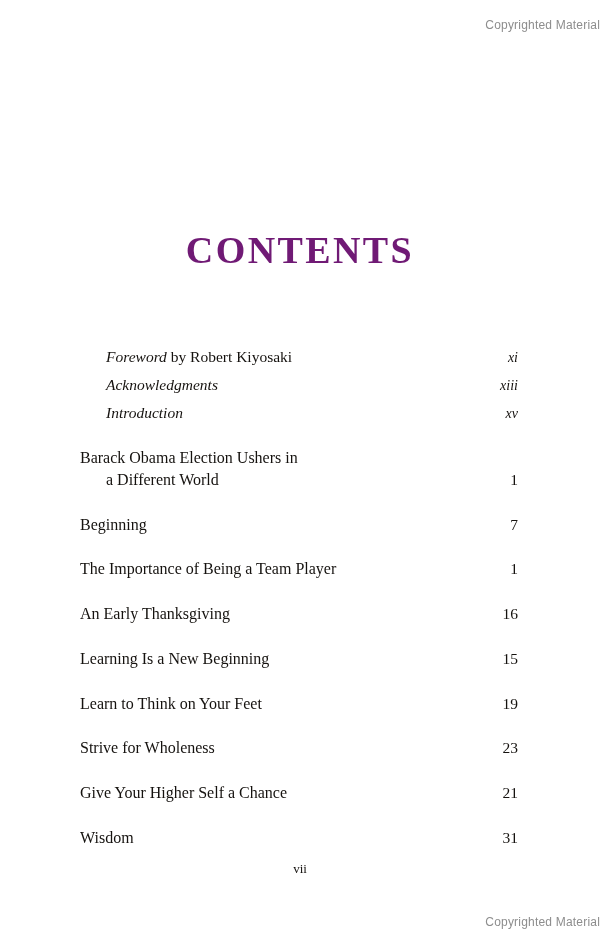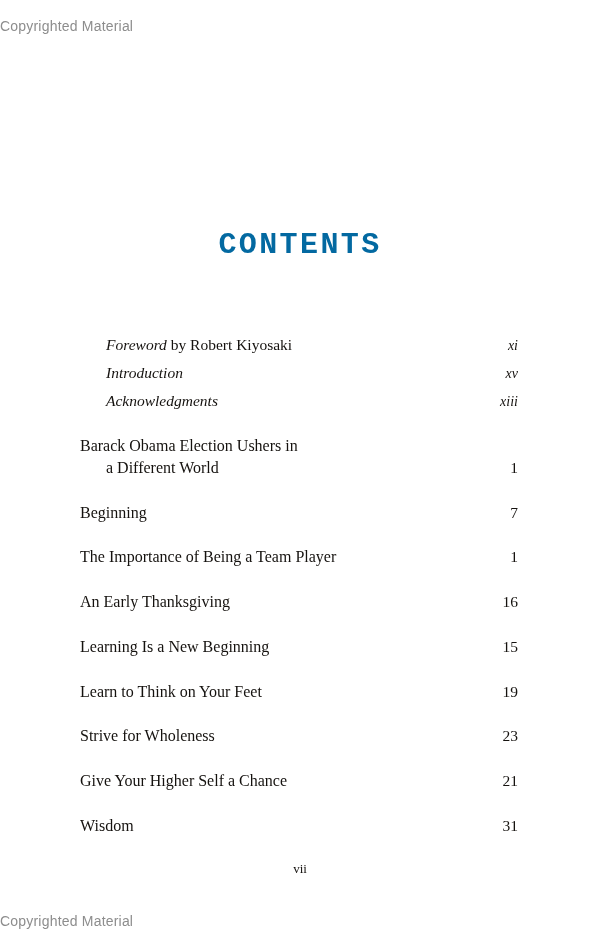--- a/index.html
+++ b/index.html
@@ -18,45 +18,44 @@
   .page {
     position: relative;
     width: 600px;
     height: 949px;
     box-sizing: border-box;
   }
   .watermark {
     position: absolute;
     left: 0;
     width: 100%;
-    text-align: left;
+    text-align: right;
     font-family: "Liberation Sans", "DejaVu Sans", sans-serif;
-    font-size: 14px;
+    font-size: 12px;
     letter-spacing: 0.2px;
     color: #8d8d8d;
   }
   .watermark-top { top: 18px; }
   .watermark-bottom { bottom: 20px; }
 
   .title {
     position: absolute;
     top: 228px;
     left: 0;
     width: 100%;
     text-align: center;
-    font-size: 30px;
+    font-size: 38px;
     font-weight: bold;
     letter-spacing: 2.4px;
-    color: #0369a1;
-    font-family: Liberation Mono, monospace;
+    color: #701a75;
   }
 
   .toc {
     position: absolute;
-    top: 328px;
+    top: 340px;
     left: 80px;
     width: 440px;
   }
 
   .front-group {
     margin-bottom: 22px;
     padding-left: 26px;
   }
   .front-row {
     display: flex;
@@ -130,27 +129,27 @@
   <div class="toc">
 
     <div class="front-group">
 
       <div class="front-row">
         <span class="label"><i>Foreword</i><span> by Robert Kiyosaki</span></span>
         <span class="pageno">xi</span>
       </div>
 
       <div class="front-row">
+        <span class="label"><i>Acknowledgments</i><span></span></span>
+        <span class="pageno">xiii</span>
+      </div>
+
+      <div class="front-row">
         <span class="label"><i>Introduction</i><span></span></span>
         <span class="pageno">xv</span>
-      </div>
-
-      <div class="front-row">
-        <span class="label"><i>Acknowledgments</i><span></span></span>
-        <span class="pageno">xiii</span>
       </div>
 
     </div>
 
     <div class="entry two-line">
       <span class="etitle">
         <span>Barack Obama Election Ushers in</span>
         <span class="cont">a Different World</span>
       </span>
       <span class="epage">1</span>

